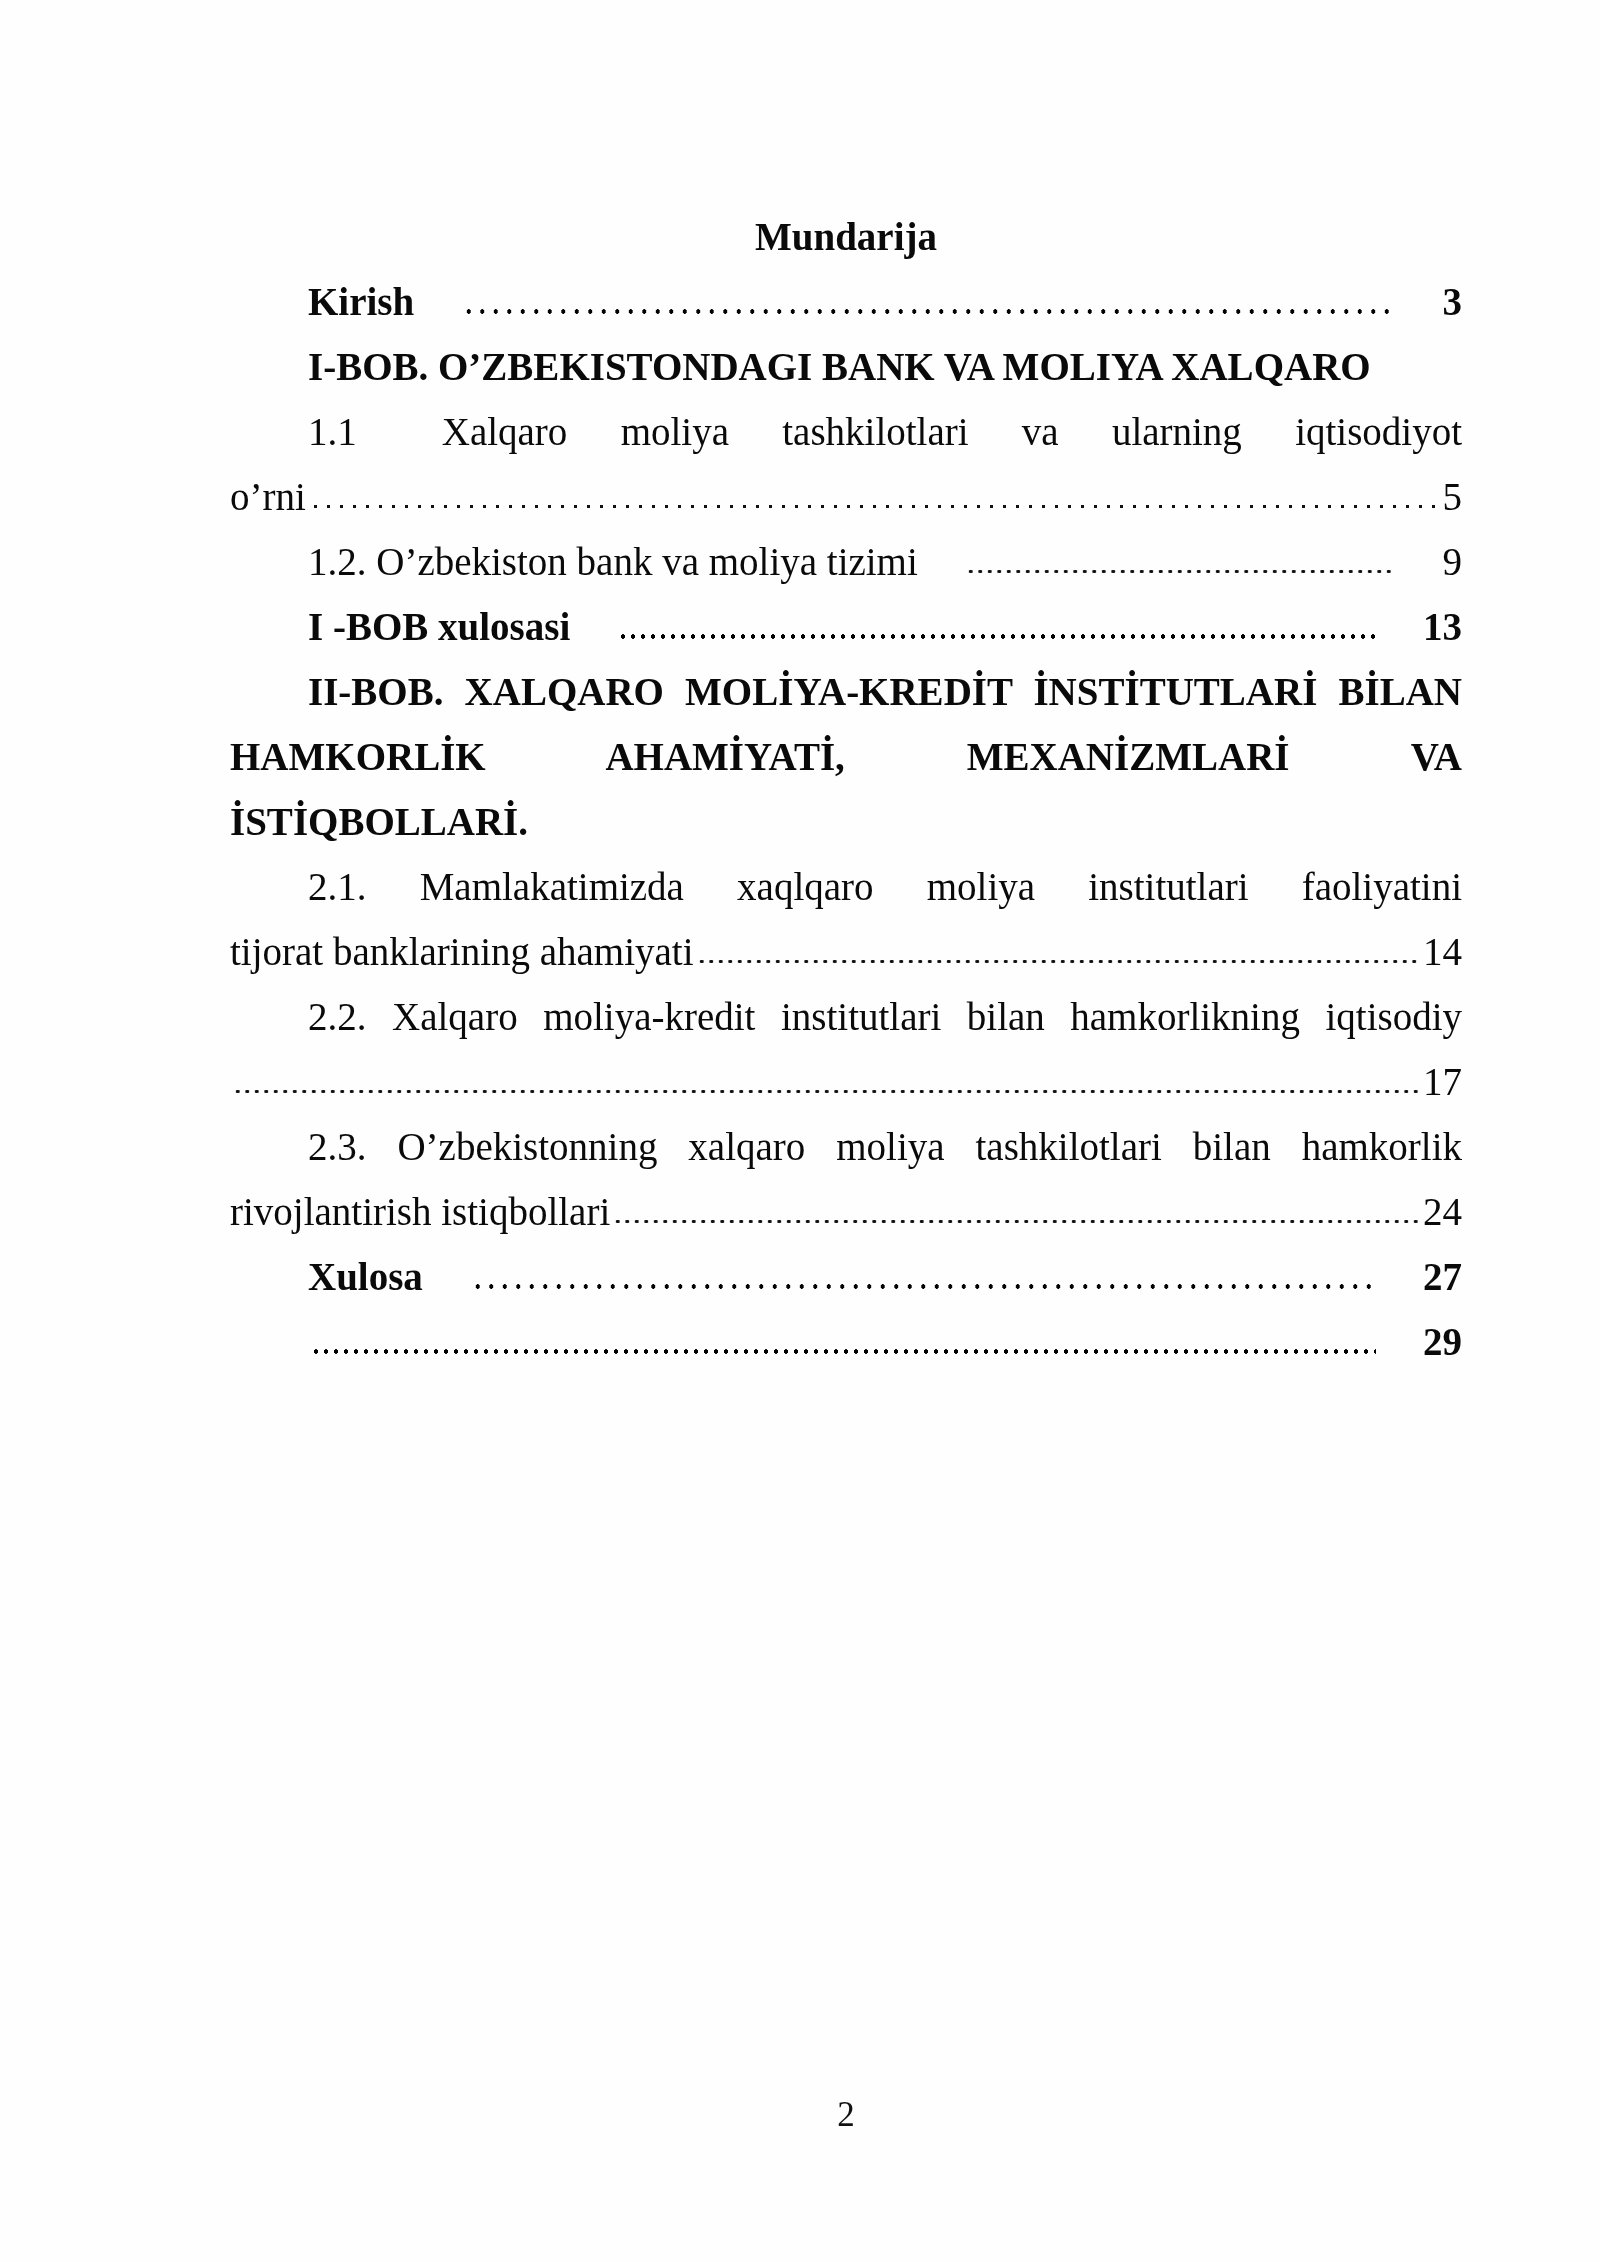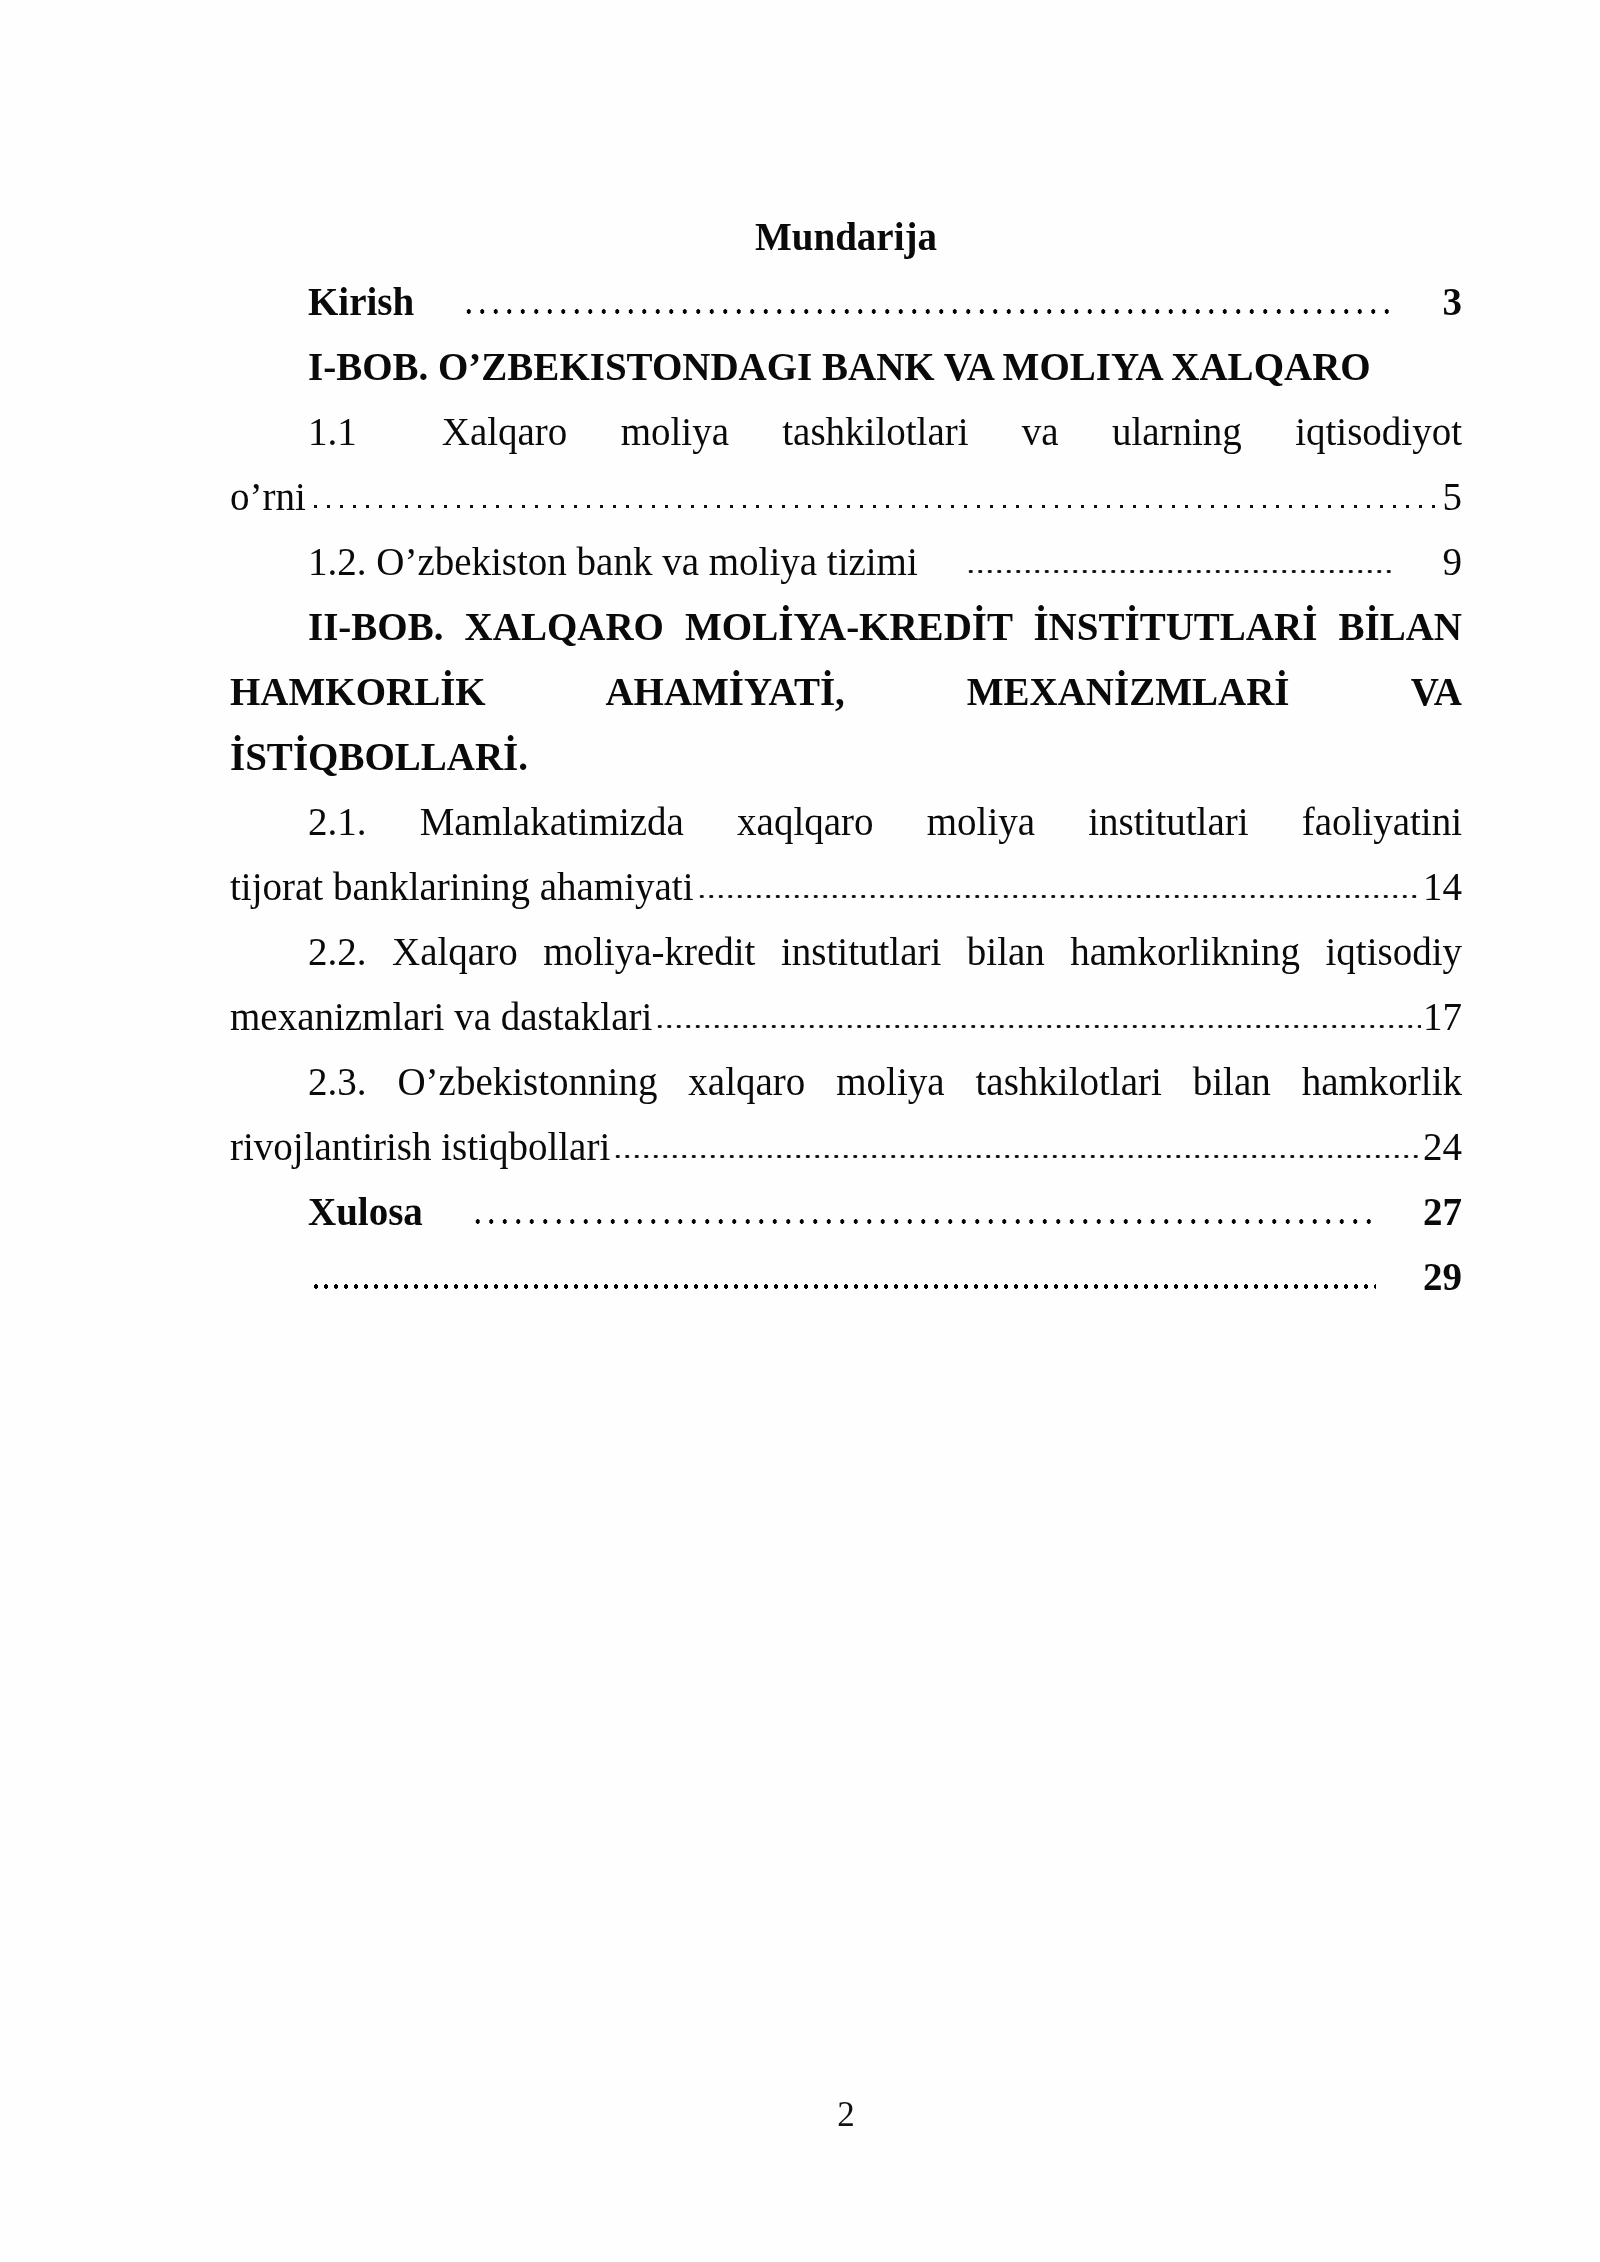--- a/index.html
+++ b/index.html
@@ -95,32 +95,36 @@
       <div class="line flex">
         <span class="txt">o’rni</span>
         <span class="leader ellipsis"></span>
         <span class="pg">5</span>
       </div>
       <div class="line indent flex">
         <span class="txt">1.2. O’zbekiston bank va moliya tizimi</span>
         <span class="leader dots"></span>
         <span class="pg">9</span>
       </div>
+      <div class="line bold indent flex">
+        <span class="txt">I -BOB xulosasi</span>
+        <span class="leader dots"></span>
+        <span class="pg">13</span>
+      </div>
       <div class="line bold indent justify"><span class="txt">II-BOB. XALQARO MOLİYA-KREDİT İNSTİTUTLARİ BİLAN</span></div>
       <div class="line bold justify"><span class="txt">HAMKORLİK AHAMİYATİ, MEXANİZMLARİ VA RİVOJLANTİRİSH</span></div>
       <div class="line bold"><span class="txt">İSTİQBOLLARİ.</span></div>
       <div class="line indent justify"><span class="txt">2.1. Mamlakatimizda xaqlqaro moliya institutlari faoliyatini rivojlantirishda</span></div>
       <div class="line flex">
         <span class="txt">tijorat banklarining ahamiyati</span>
         <span class="leader dots"></span>
         <span class="pg">14</span>
       </div>
       <div class="line indent justify"><span class="txt">2.2. Xalqaro moliya-kredit institutlari bilan hamkorlikning iqtisodiy</span></div>
       <div class="line flex">
-        <span class="txt">mexanizmlari va dastaklari</span>
         <span class="leader dots"></span>
         <span class="pg">17</span>
       </div>
       <div class="line indent justify"><span class="txt">2.3. O’zbekistonning xalqaro moliya tashkilotlari bilan hamkorlik aloqalarini</span></div>
       <div class="line flex">
         <span class="txt">rivojlantirish istiqbollari</span>
         <span class="leader dots"></span>
         <span class="pg">24</span>
       </div>
       <div class="line bold indent flex">

